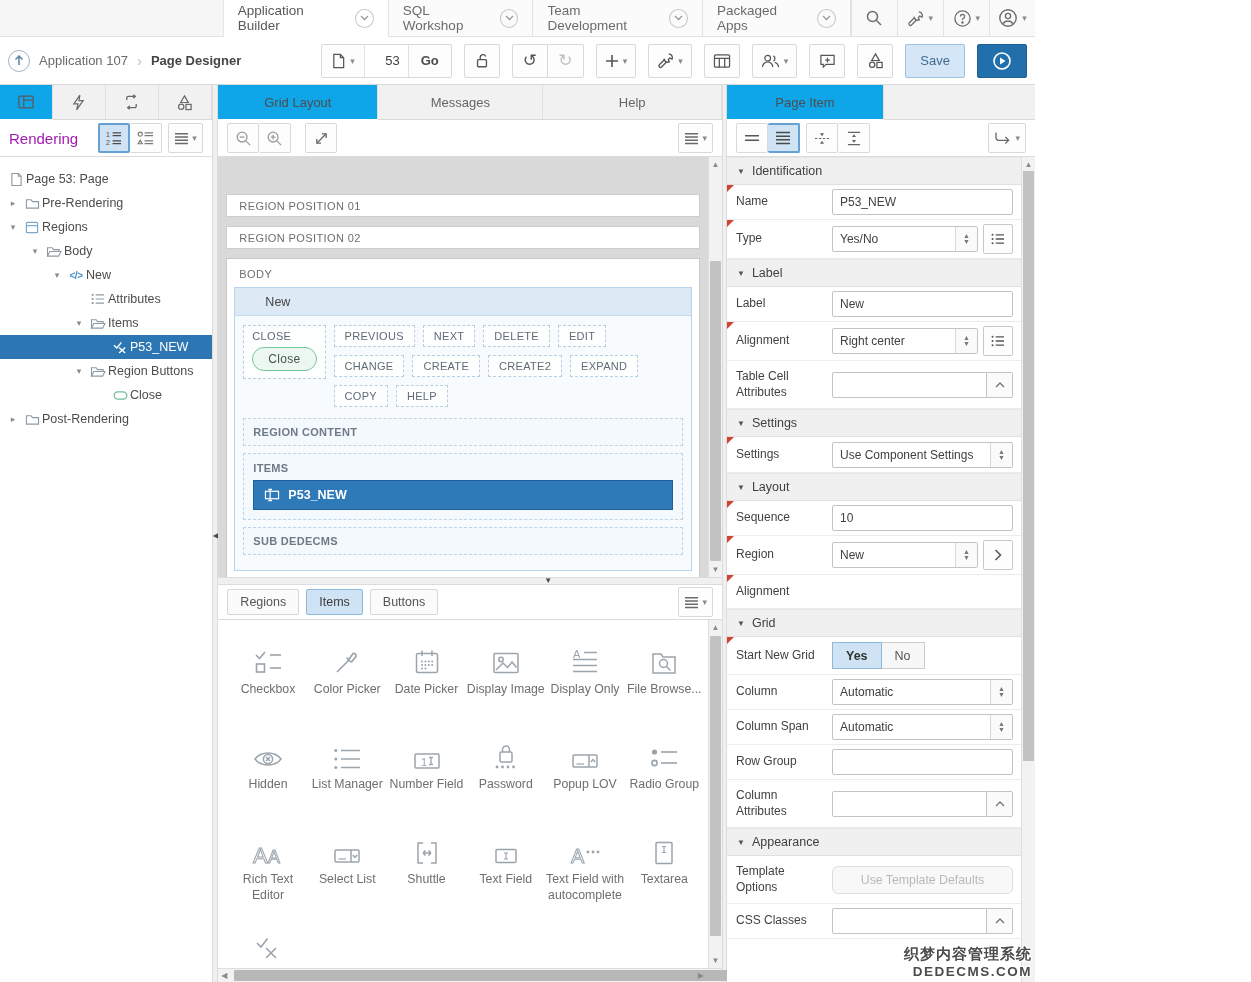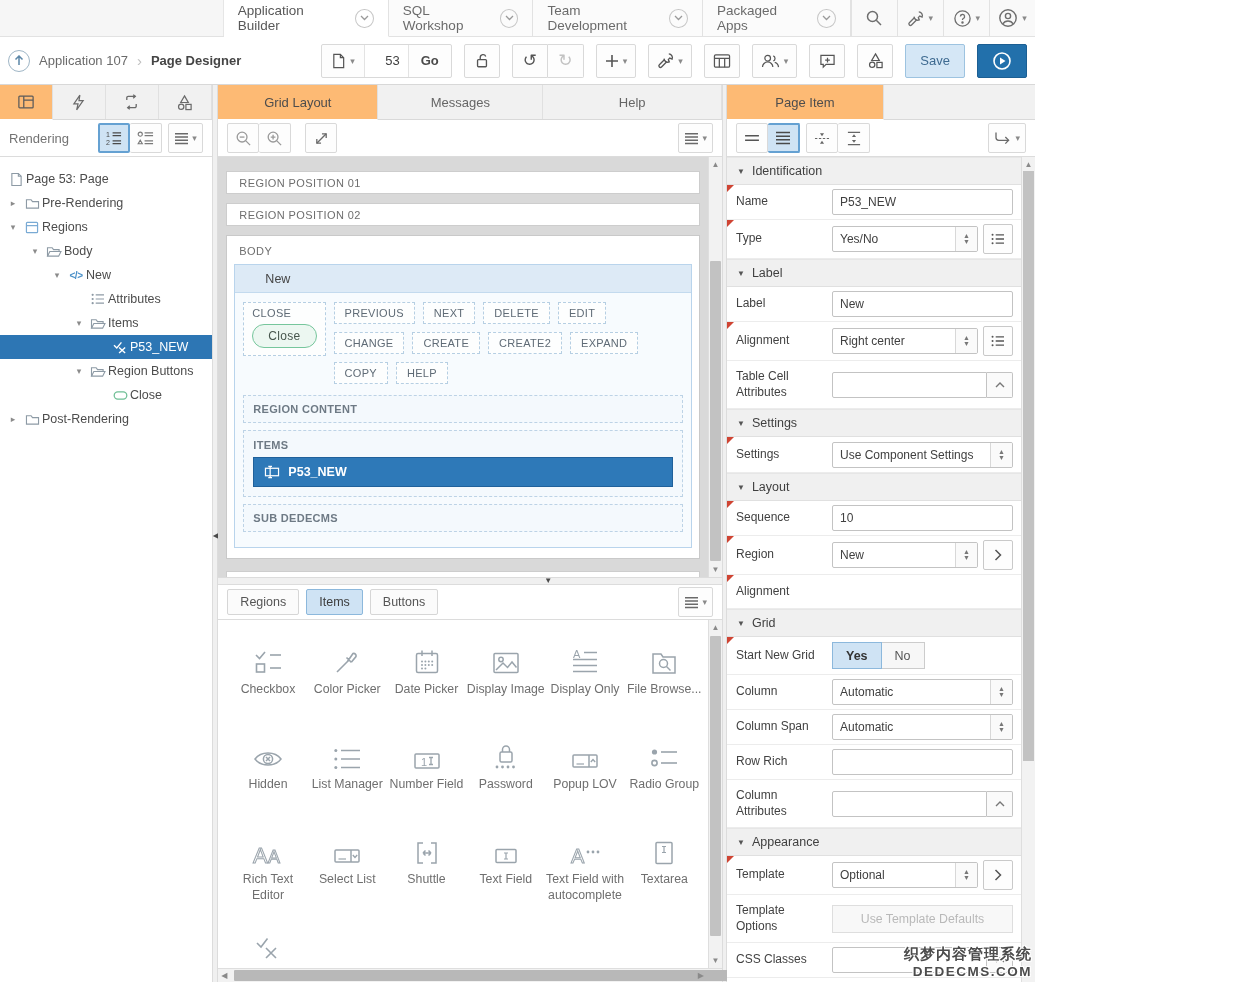--- a/index.html
+++ b/index.html
@@ -45,44 +45,44 @@
   .left { width:275px; display:flex; flex-direction:column; background:#fff; }
   .vsplit { width:8px; background:#f0f0f0; border-left:1px solid #dcdcdc; border-right:1px solid #dcdcdc; position:relative; cursor:col-resize; }
   .vsplit .harrow { position:absolute; top:446px; left:0; color:#4a4a4a; font-size:8px; }
   .vsplit2 { width:6px; background:#f0f0f0; border-left:1px solid #dcdcdc; border-right:1px solid #dcdcdc; cursor:col-resize; }
   .center { width:654px; display:flex; flex-direction:column; background:#fff; }
   .right { width:308px; display:flex; flex-direction:column; background:#fff; position:relative; }
 
   
   .tabbar { height:35px; display:flex; background:#f1f1f1; border-bottom:1px solid #d9d9d9; flex:none; }
   .tab { display:flex; align-items:center; justify-content:center; font-size:13px; color:#666; border-right:1px solid #e0e0e0; cursor:pointer; padding:0 10px; }
-  .tab.active { background:#fdba74; margin-bottom:-1px; border-bottom:1px solid #fff; color:#4d4d4d; }
+  .tab.active { background:#0ea5e9; margin-bottom:-1px; border-bottom:1px solid #fff; color:#4d4d4d; }
   .icontab { flex:1; }
   .tab-rest { flex:1; }
 
   
   .subbar { height:37px; border-bottom:1px solid #dcdcdc; display:flex; align-items:center; padding:0 9px; gap:6px; flex:none; background:#fff; }
   .mini-btn { height:30px; min-width:32px; border:1px solid #d9d9d9; border-radius:2px; background:#fdfdfd; display:flex; align-items:center; justify-content:center; color:#8a8a8a; gap:3px; cursor:pointer; padding:0 5px; }
   .mini-btn.active { background:#cfe3f4; border:2px solid #65a1d2; color:#4a4a4a; }
   .mini-pair { display:flex; }
   .mini-pair .mini-btn + .mini-btn { border-left:none; }
   .push { margin-left:auto; }
-  .bar-title { font-size:13px; color:#737373; }
+  .bar-title { font-size:15px; color:#a21caf; }
 
   
   .tree { padding:10px 0; flex:1; overflow:hidden; }
   .trow { display:flex; align-items:center; height:24px; font-size:12.5px; color:#4c4c4c; cursor:pointer; white-space:nowrap; }
   .trow .arr { width:18px; flex:none; color:#8b8b8b; font-size:9px; text-align:center; }
   .trow .tic { width:20px; flex:none; display:flex; justify-content:center; }
   .trow.sel { background:#2d76b4; color:#fff; }
   .code-ic { color:#4a90c8; font-size:10px; font-weight:bold; letter-spacing:-0.5px; }
 
   
   .gridarea { height:420px; background:#d9d9d9; position:relative; flex:none; overflow:hidden; }
-  .gridscroll { position:absolute; inset:0 14px 0 0; padding:14px 8px 0 8px; }
+  .gridscroll { position:absolute; inset:0 14px 0 0; padding:14px 8px 0 8px;margin-top:23px; }
   .rpbar { background:#fff; border:1px solid #cdcdcd; height:23px; display:flex; align-items:center; padding:0 12px; color:#6e6e6e; font-size:11px; letter-spacing:.4px; margin-bottom:9px; }
   .bodybox { background:#fff; border:1px solid #c9c9c9; padding:6px 7px 10px 7px; margin-bottom:12px; }
   .bodylabel { color:#6e6e6e; font-size:11px; letter-spacing:.4px; padding:3px 5px 7px 5px; }
   .regionbox { border:1px solid #b9d4ec; background:#f7fbfe; }
   .regionhead { background:#ddeaf6; border-bottom:1px solid #c3daee; height:28px; display:flex; align-items:center; padding-left:30px; font-size:12.5px; color:#454545; cursor:pointer; }
   .btnzone { padding:9px 8px 4px 8px; display:flex; gap:8px; align-items:flex-start; }
   .slot { border:1px dashed #b6cfe3; color:#5f6b76; font-size:11px; letter-spacing:.3px; padding:4px 10px; background:#fdfefe; cursor:pointer; }
   .slot-close { padding:4px 8px 7px 8px; }
   .pill { margin-top:5px; border:1.5px solid #76c69c; background:#ecf7f1; border-radius:14px; padding:4px 15px; font-size:12px; color:#47564d; text-align:center; cursor:pointer; }
   .btnwrap { display:flex; flex-wrap:wrap; gap:8px; max-width:470px; }
@@ -125,21 +125,21 @@
   .fselect .sval { flex:1; min-width:0; padding:5px 7px; font-size:12px; color:#404040; white-space:nowrap; overflow:hidden; }
   .fselect .sspin { flex:0 0 22px; border-left:1px solid #d8d8d8; background:#fafafa; display:flex; flex-direction:column; align-items:center; justify-content:center; color:#777; font-size:7px; line-height:6px; }
   .sq-btn { flex:0 0 30px; height:30px; border:1px solid #c9c9c9; border-radius:2px; background:#fdfdfd; display:flex; align-items:center; justify-content:center; color:#555; cursor:pointer; }
   .combo { flex:1; min-width:0; display:flex; }
   .combo .tinput { border-radius:2px 0 0 2px; }
   .combo .cbtn { flex:0 0 26px; height:26px; border:1px solid #c3c3c3; border-left:none; border-radius:0 2px 2px 0; background:#fafafa; color:#777; font-size:9px; display:flex; align-items:center; justify-content:center; cursor:pointer; }
   .tgl { display:flex; }
   .tgl .t { height:27px; padding:0 13px; font-size:12.5px; display:flex; align-items:center; border:1px solid #cccccc; background:#f7f7f7; color:#555; cursor:pointer; }
   .tgl .t.on { background:#cfe3f4; border-color:#8cb8dc; color:#333; font-weight:bold; }
   .tgl .t + .t { border-left:none; }
-  .dis-btn { flex:1; height:28px; border:1px solid #dedede; background:#f8f8f8; color:#b9b9b9; font-size:12.3px; border-radius:0; display:flex; align-items:center; justify-content:center; cursor:default; }
+  .dis-btn { flex:1; height:28px; border:1px solid #dedede; background:#f8f8f8; color:#b9b9b9; font-size:12.3px; border-radius:6px; display:flex; align-items:center; justify-content:center; cursor:default; }
   .rvscroll { position:absolute; top:72px; right:0; bottom:0; width:14px; background:#f2f2f2; border-left:1px solid #dedede; }
 
   .watermark { position:absolute; right:3px; bottom:3px; text-align:right; z-index:50; color:#4c4c4c; font-weight:bold; text-shadow:-1px -1px 0 #fff,1px -1px 0 #fff,-1px 1px 0 #fff,1px 1px 0 #fff;margin-top:28px; }
   .watermark .w1 { font-size:15px; letter-spacing:1px; }
   .watermark .w2 { font-size:13.5px; letter-spacing:1.5px; }
 </style>
 </head>
 <body>
 
 <div class="app">
@@ -1011,21 +1011,21 @@
         <div class="frow">
           <span class="flabel">Column Span</span>
           <div class="fctrl">
             <div class="fselect">
                 <span class="sval">Automatic</span>
                 <span class="sspin">▲<br>▼</span>
               </div>
           </div>
         </div>
         <div class="frow">
-          <span class="flabel">Row Rich</span>
+          <span class="flabel">Row Group</span>
           <div class="fctrl">
               <input class="tinput" value="" style="">
             </div>
         </div>
         <div class="frow" style="min-height:48px">
           <span class="flabel">Column Attributes</span>
           <div class="fctrl">
             <div class="combo">
               <input class="tinput" value="" style="">
               <span class="cbtn">
@@ -1034,34 +1034,20 @@
                   </svg>
                 </span>
             </div>
           </div>
         </div>
 
         <div class="sect">
             <span class="tri">▼</span>
             <span>Appearance</span>
           </div>
-        <div class="frow req">
-          <span class="flabel">Template</span>
-          <div class="fctrl">
-            <div class="fselect">
-                <span class="sval">Optional</span>
-                <span class="sspin">▲<br>▼</span>
-              </div>
-            <div class="sq-btn">
-                <svg width="8" height="12" viewBox="0 0 8 12" fill="none" stroke="#555" stroke-width="1.5">
-                  <path d="M1.5 1 L6.5 6 L1.5 11"></path>
-                </svg>
-              </div>
-          </div>
-        </div>
         <div class="frow" style="min-height:48px">
           <span class="flabel">Template Options</span>
           <div class="fctrl">
               <div class="dis-btn">Use Template Defaults</div>
             </div>
         </div>
         <div class="frow">
           <span class="flabel">CSS Classes</span>
           <div class="fctrl">
             <div class="combo">

